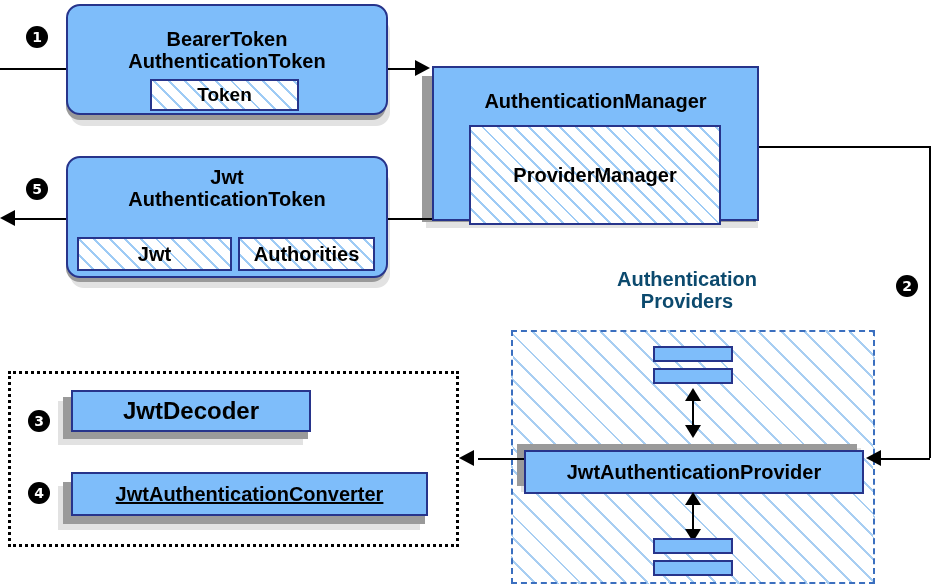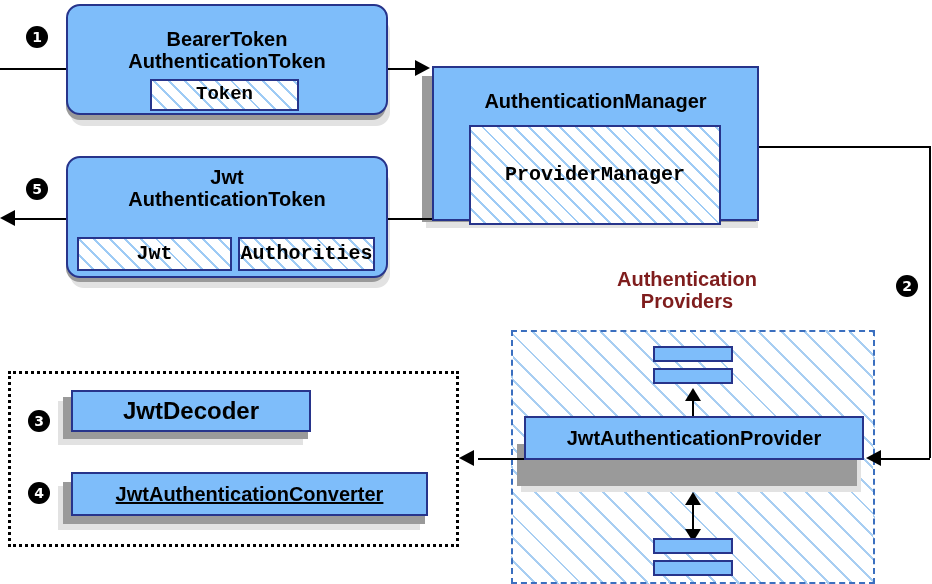--- a/index.html
+++ b/index.html
@@ -29,27 +29,26 @@
   .hbox{
     border:2px solid #27348B;
     background:#ffffff;
     background-image:repeating-linear-gradient(45deg,
         rgba(125,180,240,0) 0px,
         rgba(125,180,240,0) 9px,
         #9ecbf5 9px,
         #9ecbf5 11px);
     box-sizing:border-box;
     z-index:7;
-    font-family:Liberation Mono, monospace;
   }
 
   .title{
     position:absolute;
     text-align:center;
-    color:#7f1d1d;
+    color:#0c4a6e;
     font-weight:bold;
     z-index:8;
     line-height:1.12;
     white-space:pre-line;
   }
 
   .boxlabel{
     position:absolute;
     display:flex;align-items:center;justify-content:center;
     width:100%;height:100%;left:0;top:0;
@@ -168,21 +167,21 @@
 
   <div class="minibar" style="left:653px; top:346px; width:80px; height:16px;"></div>
   <div class="minibar" style="left:653px; top:368px; width:80px; height:16px;"></div>
 
   <div class="line-v" style="left:692px; top:392px; height:38px;"></div>
   <div class="arrow arrow-up" style="left:685px; top:388px;"></div>
   <div class="arrow arrow-down" style="left:685px; top:425px;"></div>
 
   <div class="shadow-light abs" style="left:521px; top:448px; width:340px; height:44px;"></div>
   <div class="shadow-dark abs" style="left:517px; top:444px; width:340px; height:42px;"></div>
-  <div class="cbox abs" style="left:524px; top:416px; width:340px; height:44px;">
+  <div class="cbox abs" style="left:524px; top:450px; width:340px; height:44px;">
     <div class="boxlabel" style="font-size:20px;">JwtAuthenticationProvider</div>
   </div>
   <div class="badge" style="left:896px; top:275px;">2</div>
 
   <div class="line-v" style="left:692px; top:496px; height:38px;"></div>
   <div class="arrow arrow-up" style="left:685px; top:492px;"></div>
   <div class="arrow arrow-down" style="left:685px; top:529px;"></div>
 
   <div class="minibar" style="left:653px; top:538px; width:80px; height:16px;"></div>
   <div class="minibar" style="left:653px; top:560px; width:80px; height:16px;"></div>

